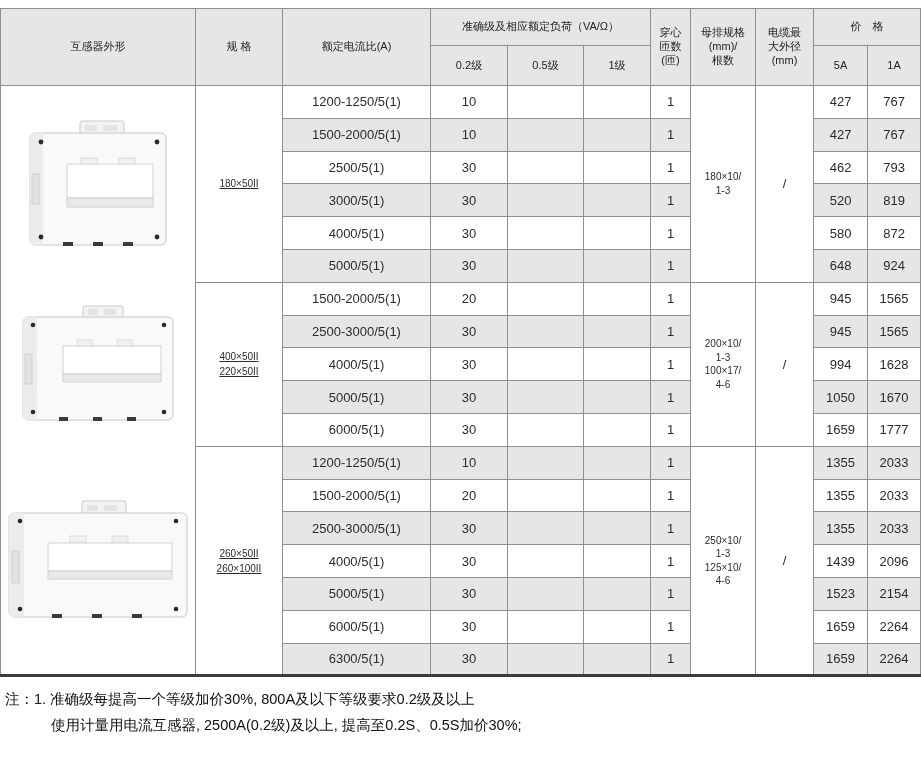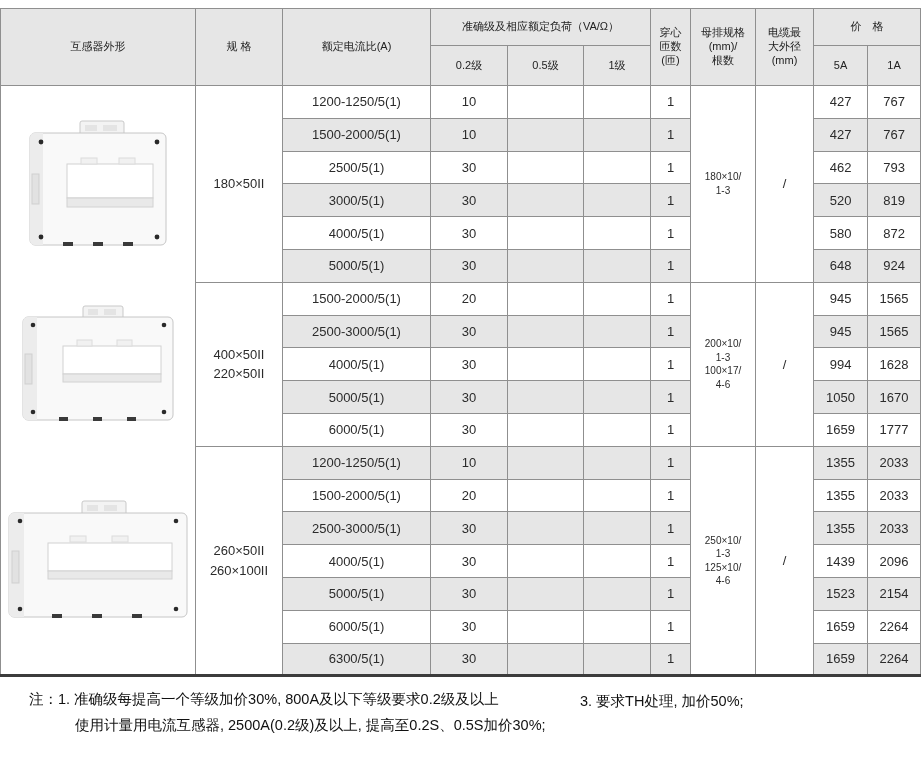--- a/index.html
+++ b/index.html
@@ -16,23 +16,23 @@
   th, td {
     border:1px solid #8f8f8f; text-align:center; vertical-align:middle;
     padding:0; font-weight:normal; overflow:hidden;
   }
   thead th { background:#e6e6e6; font-size:11px; line-height:1.25; color:#222; }
   tr.h1 { height:37px; } tr.h2 { height:40px; }
   tr.data { height:32.8px; font-size:13px; color:#2b2b2b; }
   tr.alt td.cell { background:#e6e6e6; }
   td.merged { background:#fff; font-size:13px; line-height:1.35; }
   td.img-cell { background:#fff; border-top:none; border-bottom:none; }
-  td.spec-cell { font-size:13px; line-height:1.5; }
+  td.spec-cell { font-size:10px; line-height:1.5;text-decoration:underline; }
   td.busbar-cell { font-size:10px; line-height:1.35; }
-  .notes { display:flex; margin-top:9px; font-size:14.5px; color:#111;margin-left:24px; }
+  .notes { display:flex; margin-top:9px; font-size:14.5px; color:#111; }
   .notes-left { width:556px; padding-left:5px; }
   .notes-right { flex:1; padding-top:2px; }
   .note-line { line-height:26px; }
   .note-cont { padding-left:46px; }
   .notes-right .note-line { line-height:26px; margin-bottom:11px; }
   svg { display:block; margin:0 auto; }
 </style>
 </head>
 <body>
 
@@ -343,16 +343,15 @@
     </tr>
   </tbody>
 </table>
 
 <div class="notes">
   <div class="notes-left">
     <div class="note-line">注：1. 准确级每提高一个等级加价30%, 800A及以下等级要求0.2级及以上</div>
     <div class="note-line note-cont">使用计量用电流互感器, 2500A(0.2级)及以上, 提高至0.2S、0.5S加价30%;</div>
   </div>
   <div class="notes-right">
-    <div class="note-line">3. 要求TH处理, 加价50%;</div>
   </div>
 </div>
 </div>
 
 </body></html>

